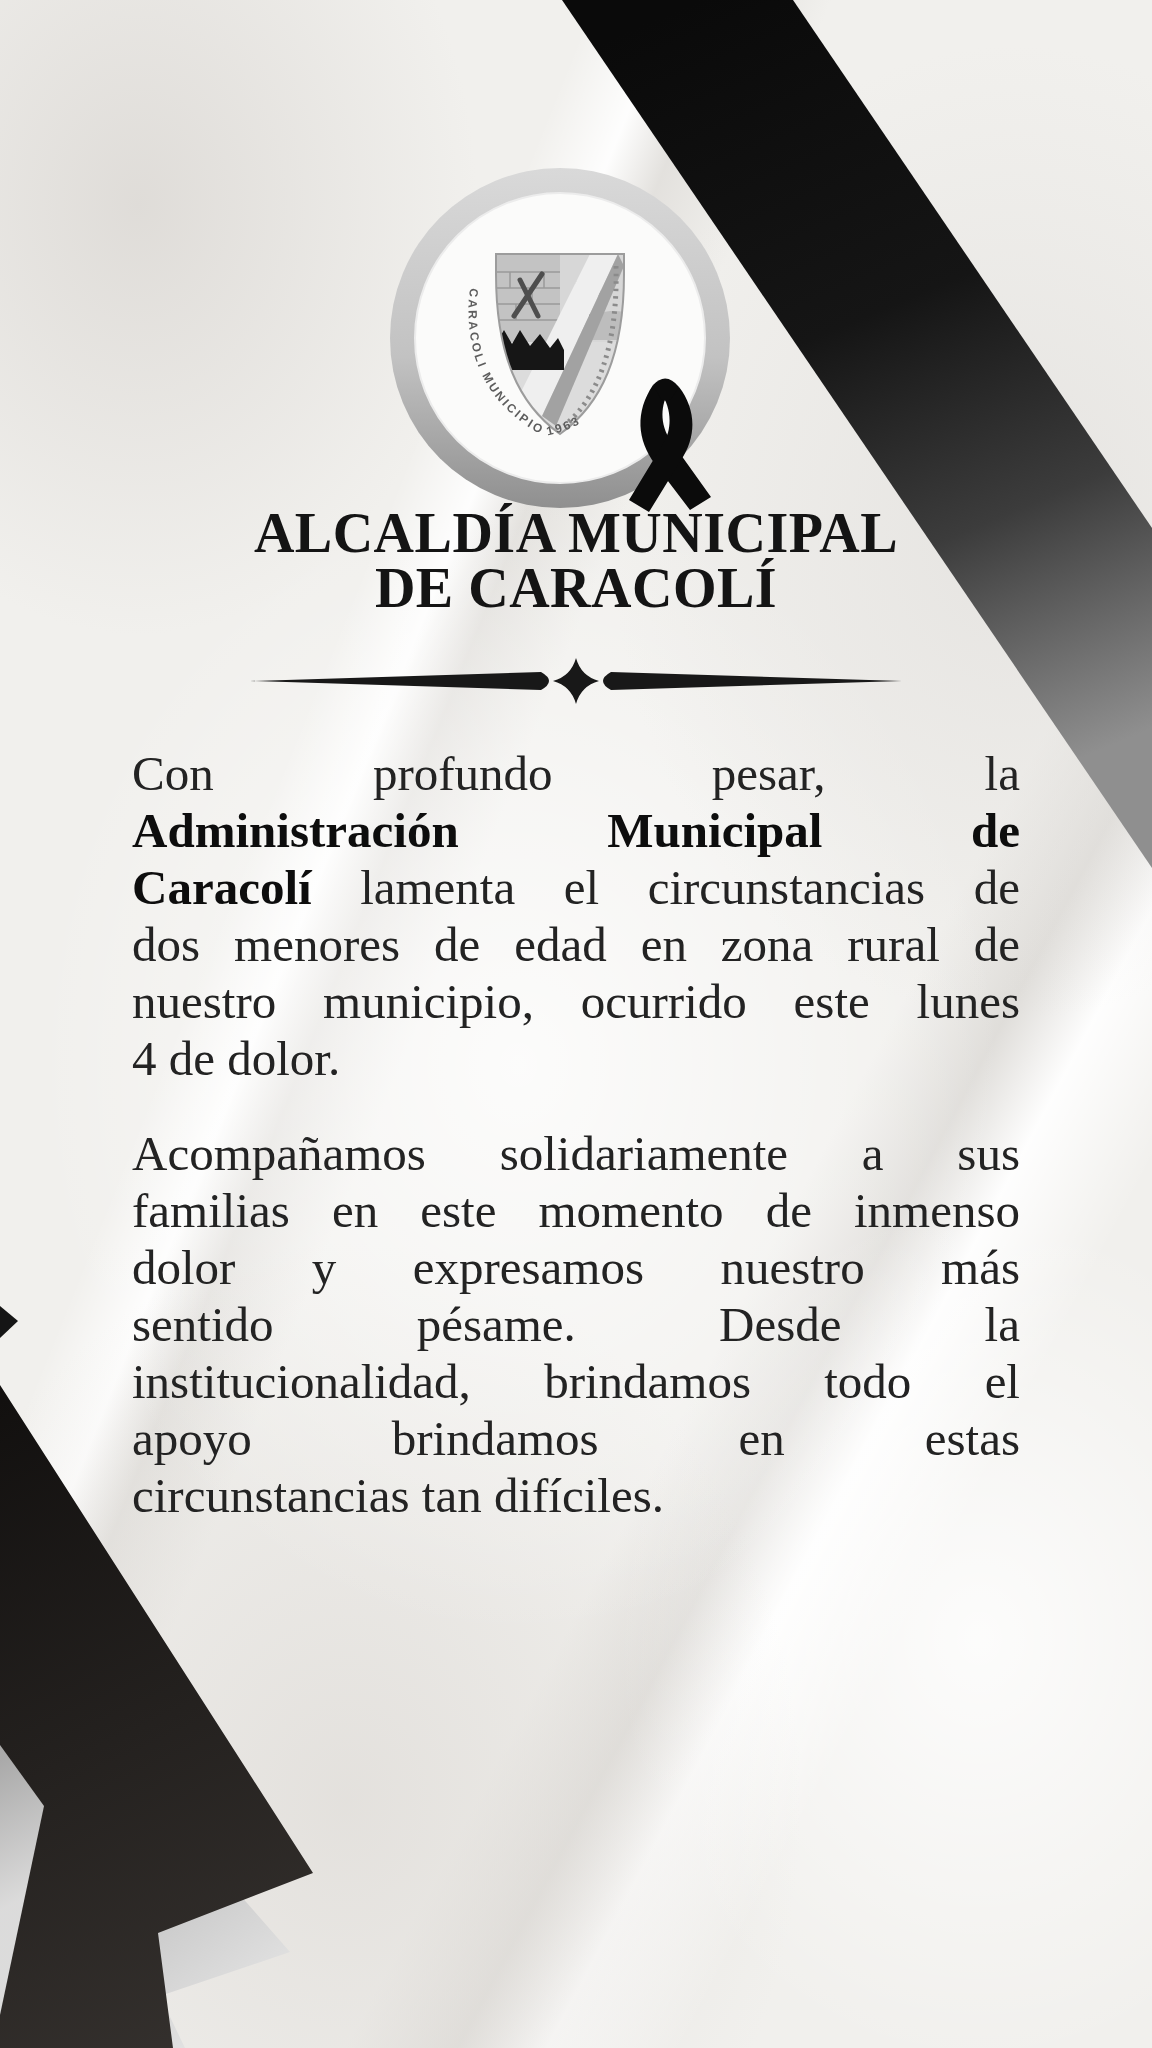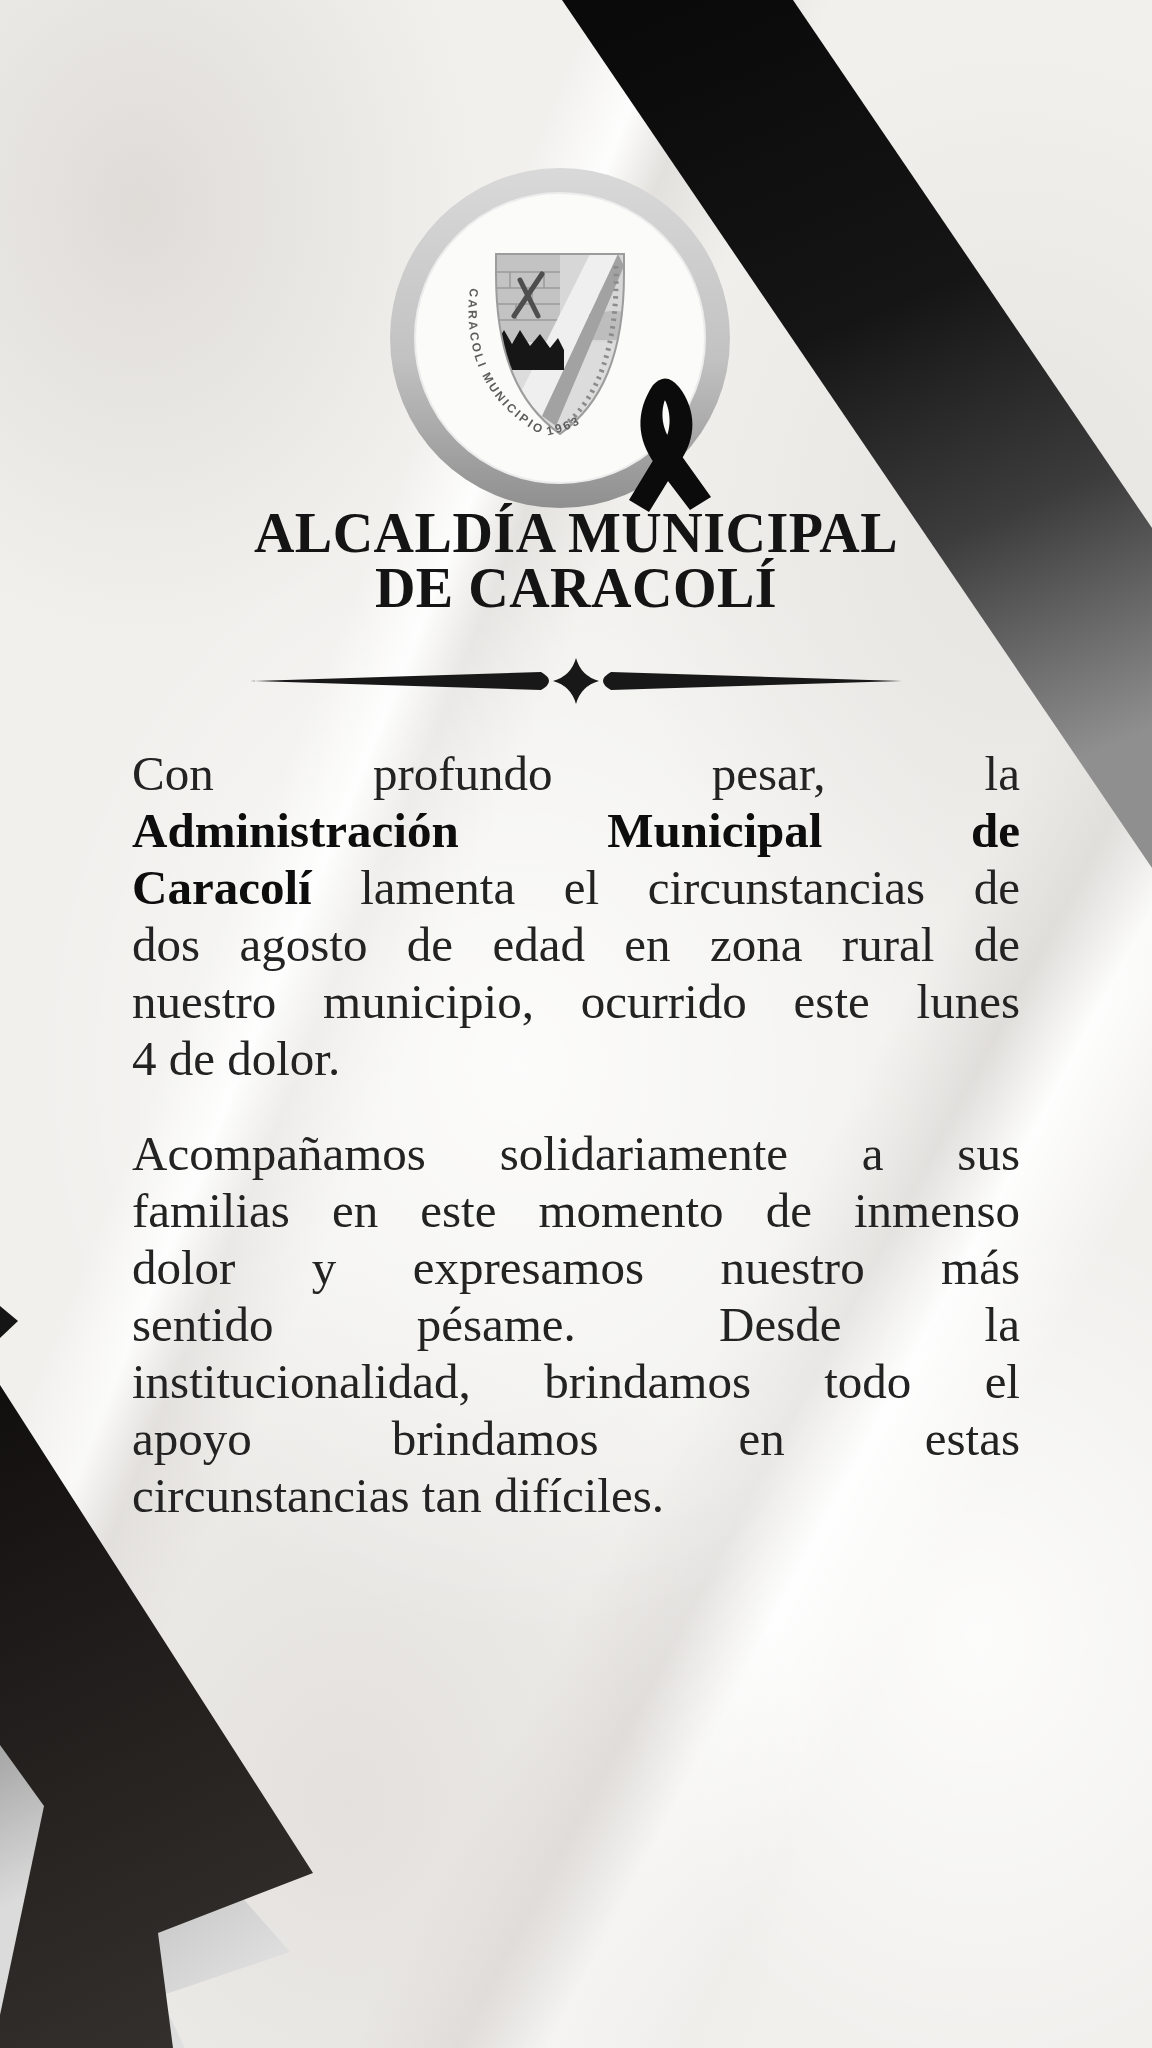--- a/index.html
+++ b/index.html
@@ -145,21 +145,21 @@
         </div>
         <div class="line just">
           <span class="b">Caracolí</span>
           <span>lamenta</span>
           <span>el</span>
           <span>circunstancias</span>
           <span>de</span>
         </div>
         <div class="line just">
           <span>dos</span>
-          <span>agosto</span>
+          <span>menores</span>
           <span>de</span>
           <span>edad</span>
           <span>en</span>
           <span>zona</span>
           <span>rural</span>
           <span>de</span>
         </div>
         <div class="line just">
           <span>nuestro</span>
           <span>municipio,</span>

